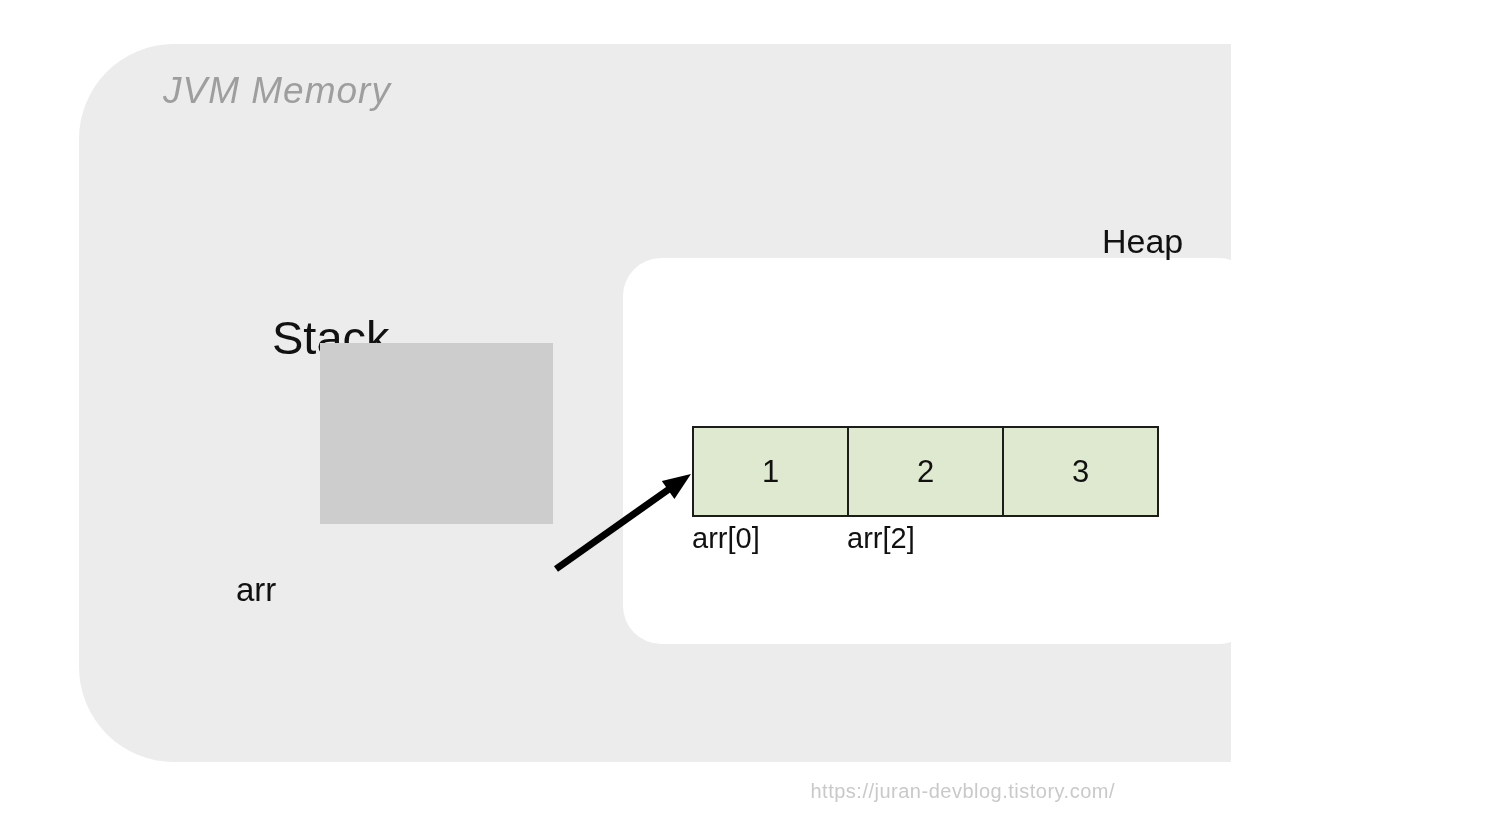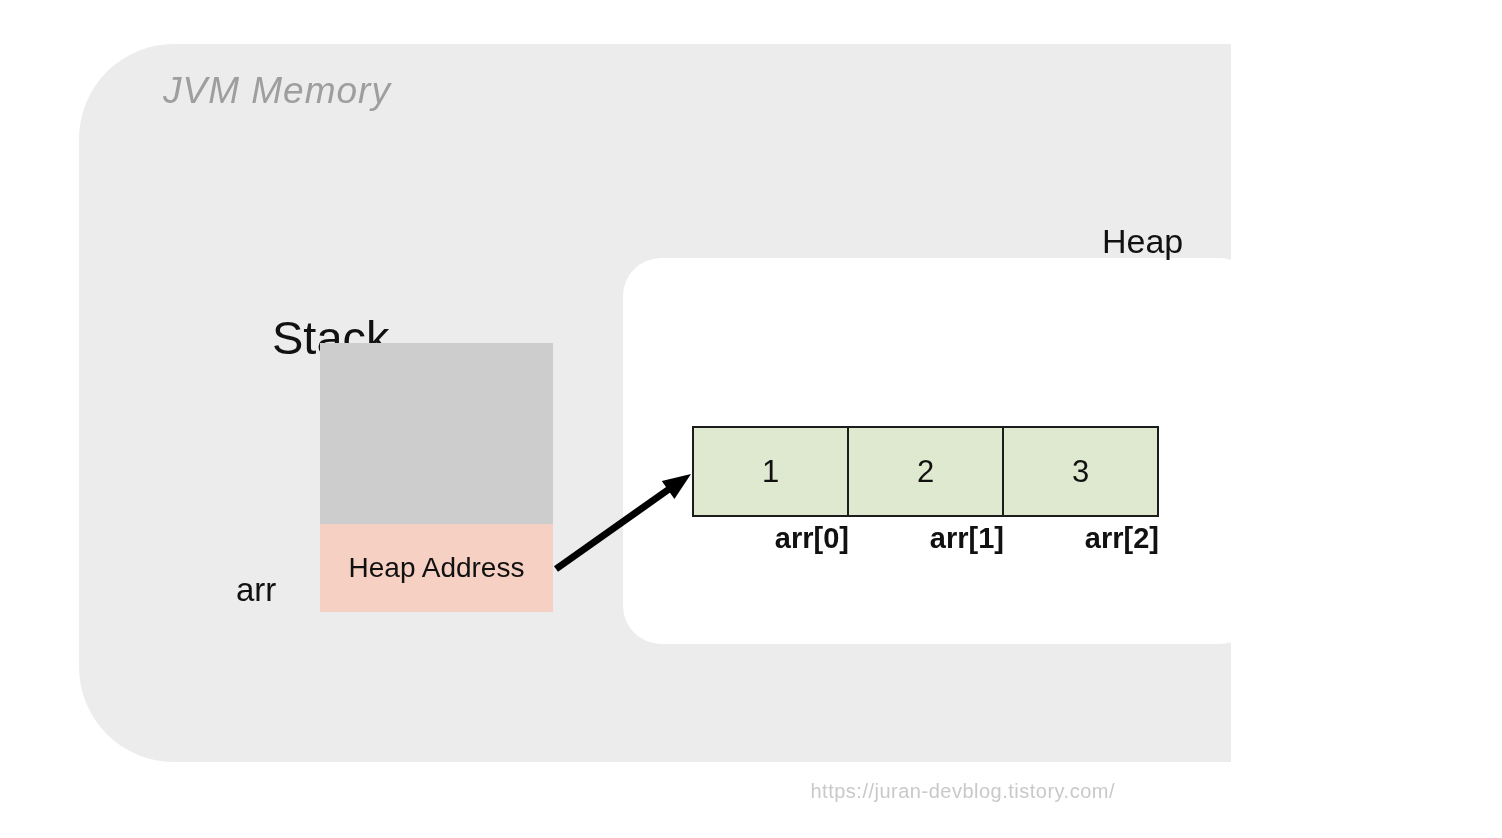--- a/index.html
+++ b/index.html
@@ -66,21 +66,21 @@
     border:2px solid var(--array-cell-border);
     display:flex;align-items:center;justify-content:center;
     font-size:31px;
   }
   .array-cell + .array-cell{margin-left:-2px;}
 
   .index-row{
     position:absolute;left:692px;top:522px;display:flex;
   }
   .index-label{
-    width:157px;text-align:right;font-size:29px;font-weight:700;
+    width:157px;text-align:left;font-size:29px;font-weight:400;
   }
   .index-label + .index-label{margin-left:-2px;}
 
   .arrow-svg{
     position:absolute;left:0;top:0;width:1502px;height:838px;
     pointer-events:none;
   }
   .arrow-svg line{stroke:var(--arrow-color);}
   .arrow-svg polygon{fill:var(--arrow-color);}
 
@@ -95,23 +95,20 @@
 <div class="stage">
 
   <div class="jvm-container"></div>
 
   <div class="jvm-title">JVM Memory</div>
 
   <div class="stack-label">Stack</div>
 
   <div class="stack-frame"></div>
 
-  <div class="heap-address-cell">
-    <span>Heap Address</span>
-  </div>
 
   <div class="arr-var-label">arr</div>
 
   <div class="heap-box"></div>
 
   <div class="heap-label">Heap</div>
 
   <div class="array-row">
     <div class="array-cell">
       <span>1</span>
@@ -119,21 +116,20 @@
     <div class="array-cell">
       <span>2</span>
     </div>
     <div class="array-cell">
       <span>3</span>
     </div>
   </div>
 
   <div class="index-row">
     <div class="index-label">arr[0]</div>
-    <div class="index-label">arr[1]</div>
     <div class="index-label">arr[2]</div>
   </div>
 
   <svg class="arrow-svg" viewBox="0 0 1502 838" xmlns="http://www.w3.org/2000/svg">
     <line x1="556" y1="569" x2="672" y2="487" stroke-width="7"></line>
     <polygon points="691,474 674.4,499.1 661.8,481.1"></polygon>
   </svg>
 
   <div class="footer-url">https://juran-devblog.tistory.com/</div>
 

